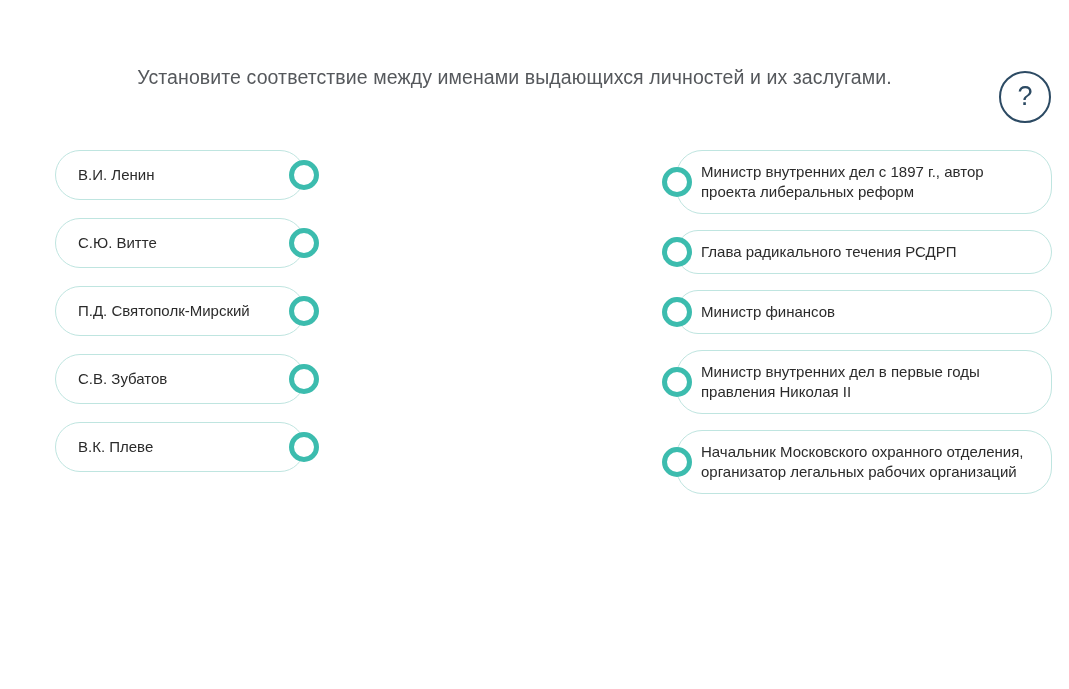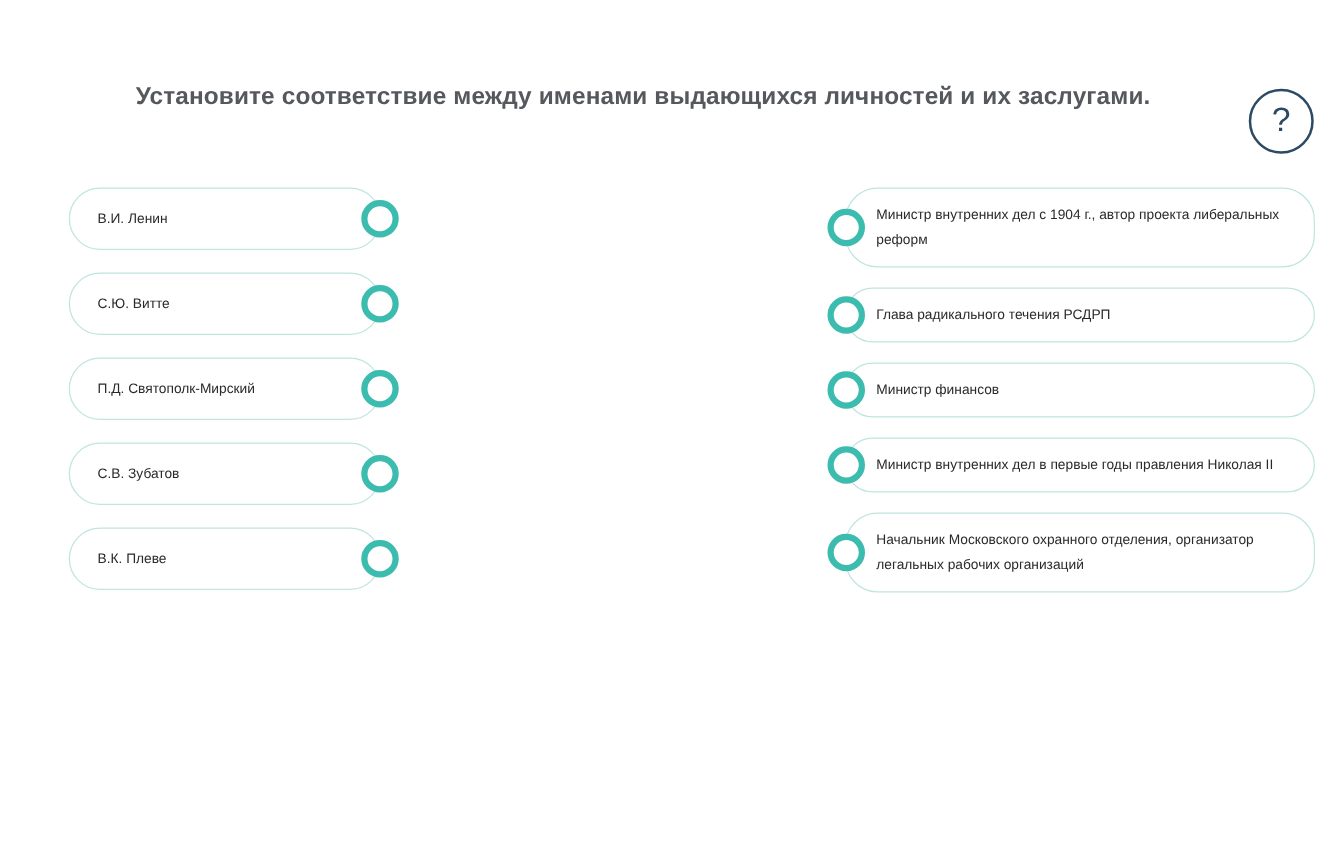--- a/index.html
+++ b/index.html
@@ -26,21 +26,21 @@
   }
   .title {
     position: absolute;
     left: 62px;
     top: 62px;
     width: 905px;
     text-align: center;
     font-size: 19.5px;
     line-height: 30px;
     color: #55585c;
-    font-weight: 700;
+    font-weight: 400;
     letter-spacing: 0.1px;
   }
   .help-btn {
     position: absolute;
     left: 999px;
     top: 71px;
     width: 52px;
     height: 52px;
     border: 2.4px solid #2c4a63;
     border-radius: 50%;
@@ -98,21 +98,21 @@
     margin-bottom: 18px;
     padding: 6px 34px 6px 22px;
   }
   .card-right {
     width: 376px;
     margin-bottom: 16px;
     padding: 11px 22px 11px 24px;
   }
 
   .card-text {
-    font-size: 11px;
+    font-size: 15px;
     line-height: 20px;
     color: #2b2b2b;
     white-space: pre-line;
   }
   .card-left .card-text {
     white-space: nowrap;
   }
 
   
   .ring {
@@ -160,21 +160,21 @@
       <span class="ring ring-right"></span>
     </div>
     <div class="card card-left">
       <span class="card-text">В.К. Плеве</span>
       <span class="ring ring-right"></span>
     </div>
   </div>
 
   <div class="col-right">
     <div class="card card-right">
-      <span class="card-text">Министр внутренних дел с 1904 г., автор проекта либеральных реформ</span>
+      <span class="card-text">Министр внутренних дел с 1897 г., автор проекта либеральных реформ</span>
       <span class="ring ring-left"></span>
     </div>
     <div class="card card-right">
       <span class="card-text">Глава радикального течения РСДРП</span>
       <span class="ring ring-left"></span>
     </div>
     <div class="card card-right">
       <span class="card-text">Министр финансов</span>
       <span class="ring ring-left"></span>
     </div>

